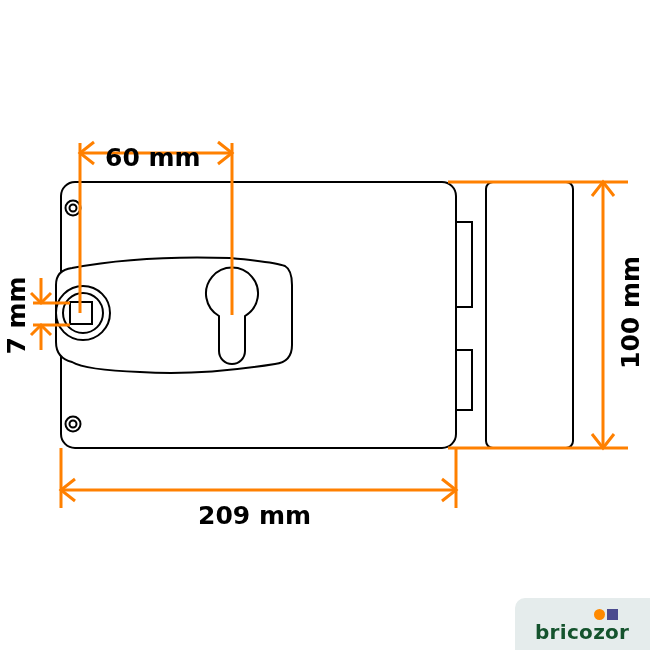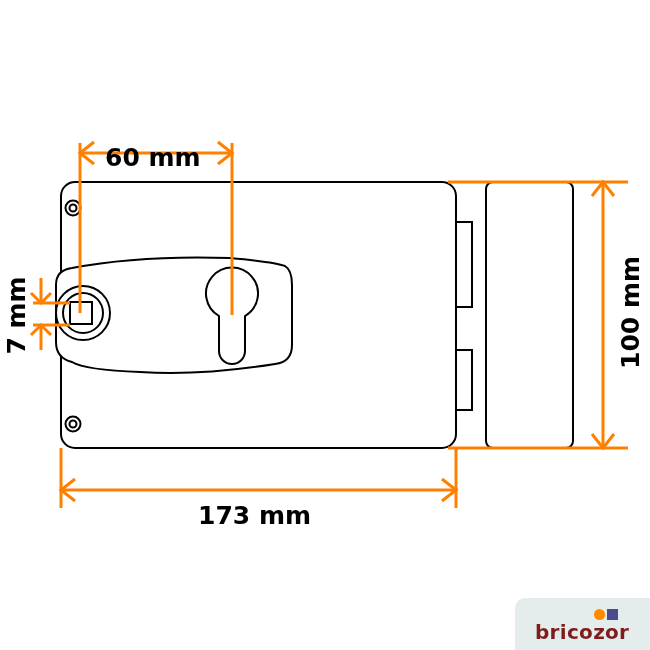--- a/index.html
+++ b/index.html
@@ -1,21 +1,21 @@
 <!DOCTYPE html>
 <html><head>
   <meta charset="utf-8">
   <style>
     html, body { margin: 0; padding: 0; background: #ffffff; }
     body { width: 650px; height: 650px; position: relative; overflow: hidden; font-family: "DejaVu Sans", sans-serif; }
     #diagram { position: absolute; left: 0; top: 0; width: 650px; height: 650px; }
     .dim-label { position: absolute; font-family: "DejaVu Sans", sans-serif; font-weight: bold; font-size: 25px; color: #000; white-space: nowrap; line-height: 1; }
     .vertical { transform: rotate(-90deg); transform-origin: center center; }
     .logo-box { position: absolute; left: 515px; top: 598px; width: 140px; height: 60px; background: #e5ecec; border-radius: 10px 0 0 0; }
-    .logo-text { position: absolute; left: 20px; top: 22px; font-family: "DejaVu Sans", sans-serif; font-weight: bold; font-size: 20px; color: #7f1d1d; letter-spacing: 0.3px; }
+    .logo-text { position: absolute; left: 20px; top: 22px; font-family: "DejaVu Sans", sans-serif; font-weight: bold; font-size: 20px; color: #14532d; letter-spacing: 0.3px; }
     .logo-dot { position: absolute; width: 11px; height: 11px; }
   </style>
 </head>
 <body>
 
 <svg id="diagram" viewBox="0 0 650 650" xmlns="http://www.w3.org/2000/svg">
 
   <g fill="none" stroke="#000" stroke-width="2">
     <rect x="61" y="182" width="395" height="266" rx="14" ry="14" fill="#fff"></rect>
 
@@ -70,20 +70,20 @@
     <line x1="448" y1="182" x2="628" y2="182"></line>
     <line x1="448" y1="448" x2="628" y2="448"></line>
     <line x1="603" y1="182" x2="603" y2="448"></line>
     <polyline points="592,196 603,182 614,196"></polyline>
     <polyline points="592,434 603,448 614,434"></polyline>
   </g>
 </svg>
 
 <div class="dim-label" style="left:105px; top:117px;margin-top:28px;">60 mm</div>
 <div class="dim-label vertical" style="left:-24px; top:303px; width:80px; text-align:center;">7 mm</div>
-<div class="dim-label" style="left:198px; top:503px;">173 mm</div>
+<div class="dim-label" style="left:198px; top:503px;">209 mm</div>
 <div class="dim-label vertical" style="left:570px; top:300px; width:120px; text-align:center;">100 mm</div>
 
 <div class="logo-box">
   <span class="logo-dot" style="left:79px; top:11px; border-radius:50%; background:#ff8a00;"></span>
   <span class="logo-dot" style="left:92px; top:11px; background:#4b4b8f;"></span>
   <span class="logo-text">bricozor</span>
 </div>
 
 </body></html>

